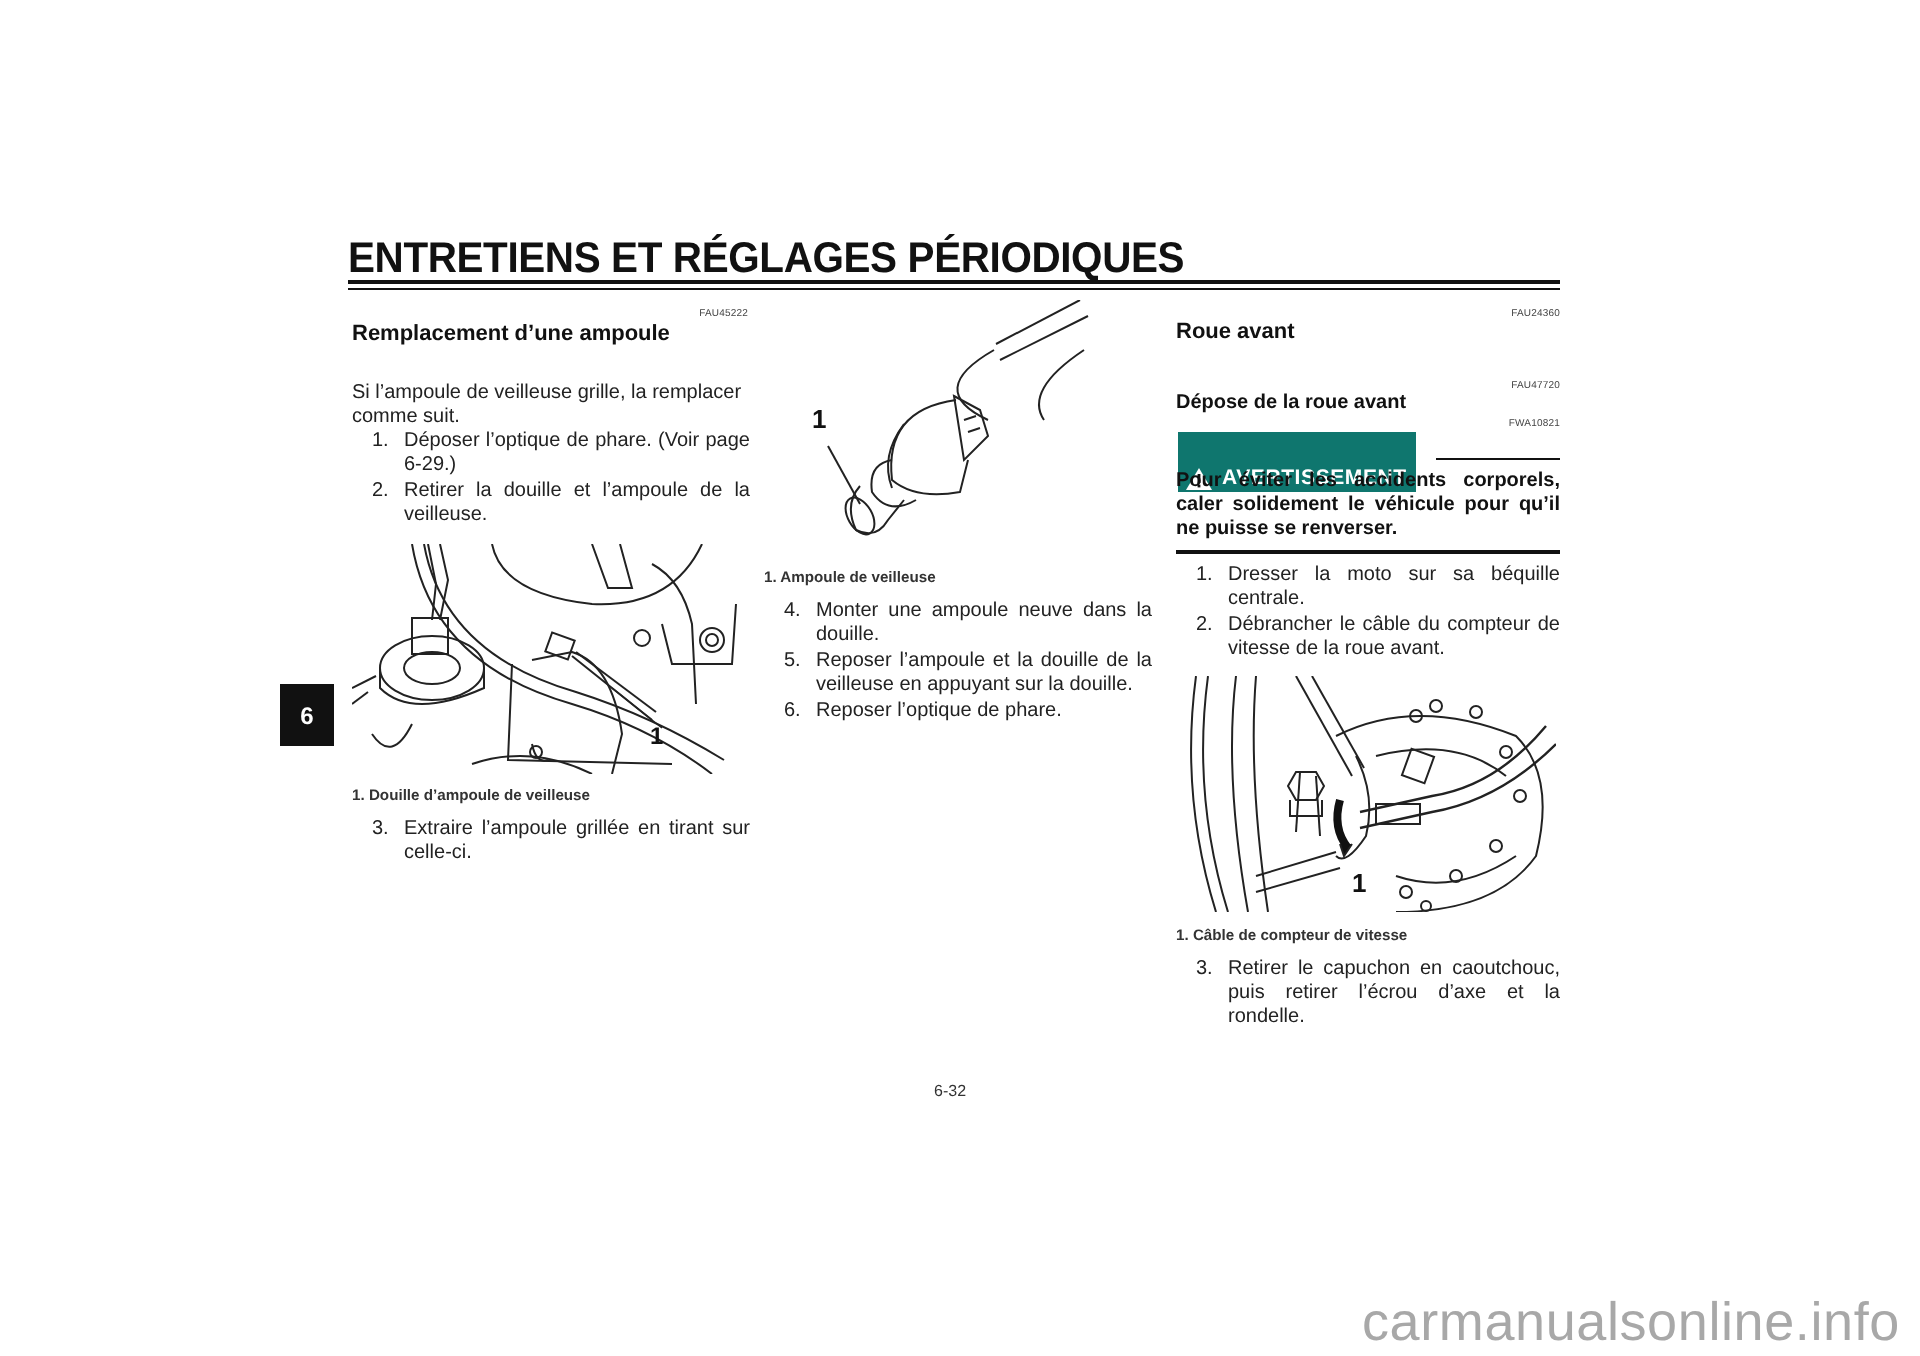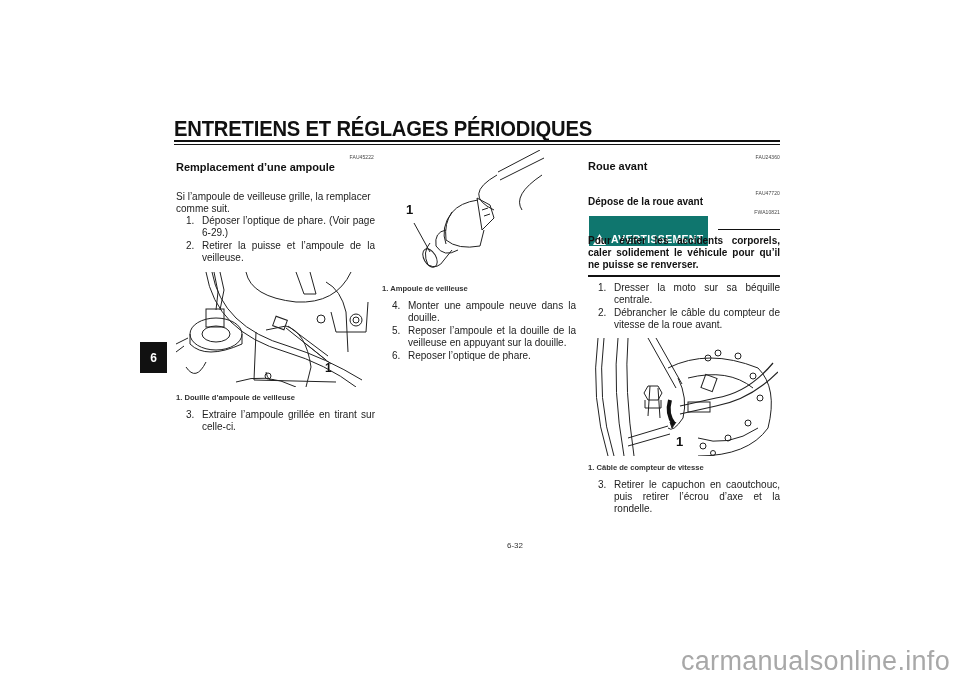--- a/index.html
+++ b/index.html
@@ -25,21 +25,21 @@
   .list { font-size: 10px; line-height: 12px; color: #222; text-align: justify; }
   .list .item { position: relative; padding-left: 16px; margin-bottom: 1px; }
   .list .num { position: absolute; left: 0; top: 0; }
   .caption { font-size: 7.6px; color: #333; font-weight: bold; }
   .warn-box {
     background: #0f766e; color: #fff; font-weight: bold; font-size: 10.5px;
     display: flex; align-items: center; height: 14px; padding: 16px 5px 0 4px; letter-spacing: 0.3px;
   }
   .warn-text { font-size: 10px; line-height: 12px; font-weight: bold; color: #111; text-align: justify; }
   .figure { background: #fff; }
-  .page-num { font-size: 8px; color: #333; margin-left: 40px; }
+  .page-num { font-size: 8px; color: #333; }
   .watermark { font-size: 27px; color: #a8a8a8; letter-spacing: 0.3px; }
   svg { display: block; }
 </style>
 </head>
 <body>
 
 <div class="abs hdr-title">ENTRETIENS ET RÉGLAGES PÉRIODIQUES</div>
 <div class="abs hdr-line1"></div>
 <div class="abs hdr-line2"></div>
 
@@ -53,21 +53,21 @@
   <div>Si l’ampoule de veilleuse grille, la remplacer</div>
   <div>comme suit.</div>
 </div>
 <div class="abs list" style="left:186px; top:215px; width:189px;">
   <div class="item">
     <span class="num">1.</span>
     <span>Déposer l’optique de phare. (Voir page 6-29.)</span>
   </div>
   <div class="item">
     <span class="num">2.</span>
-    <span>Retirer la puisse et l’ampoule de la veilleuse.</span>
+    <span>Retirer la douille et l’ampoule de la veilleuse.</span>
   </div>
 </div>
 
 <div class="abs figure" style="left:176px; top:272px; width:198px; height:115px;">
   <svg width="198" height="115" viewBox="0 0 198 115" fill="none" stroke="#222" stroke-width="1">
     <path d="M30 0 Q40 60 110 80 Q150 92 180 115"></path>
     <path d="M36 0 Q46 55 112 74 Q150 86 186 108"></path>
     <path d="M70 0 Q75 25 120 30 Q160 32 175 0"></path>
     <path d="M120 0 L128 22 L140 22 L134 0"></path>
     <path d="M150 10 Q165 18 170 40 L172 80"></path>

